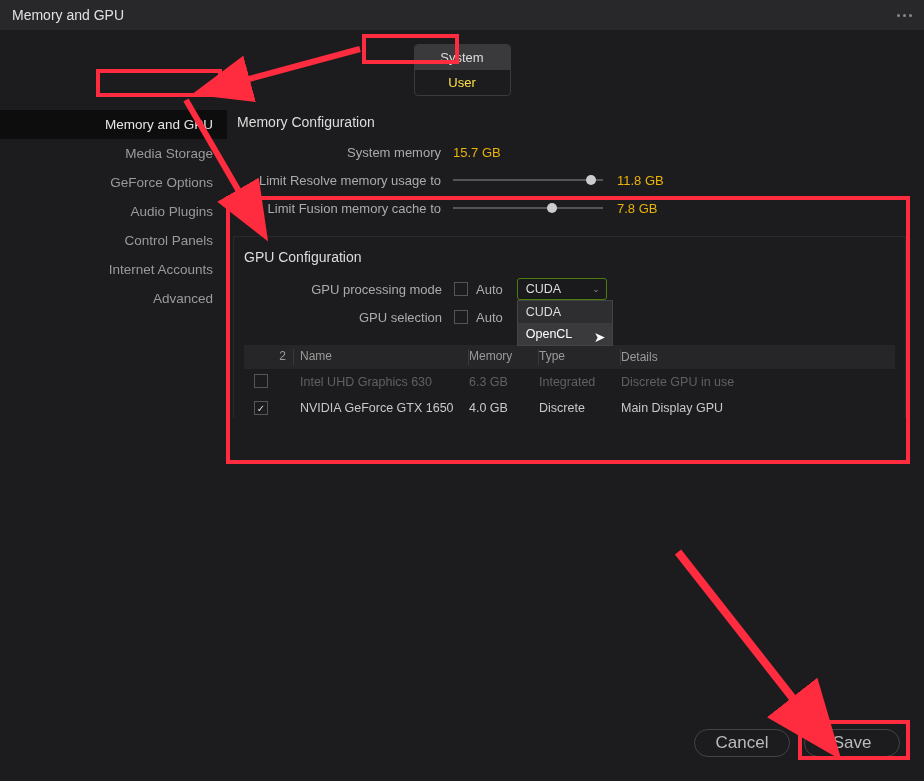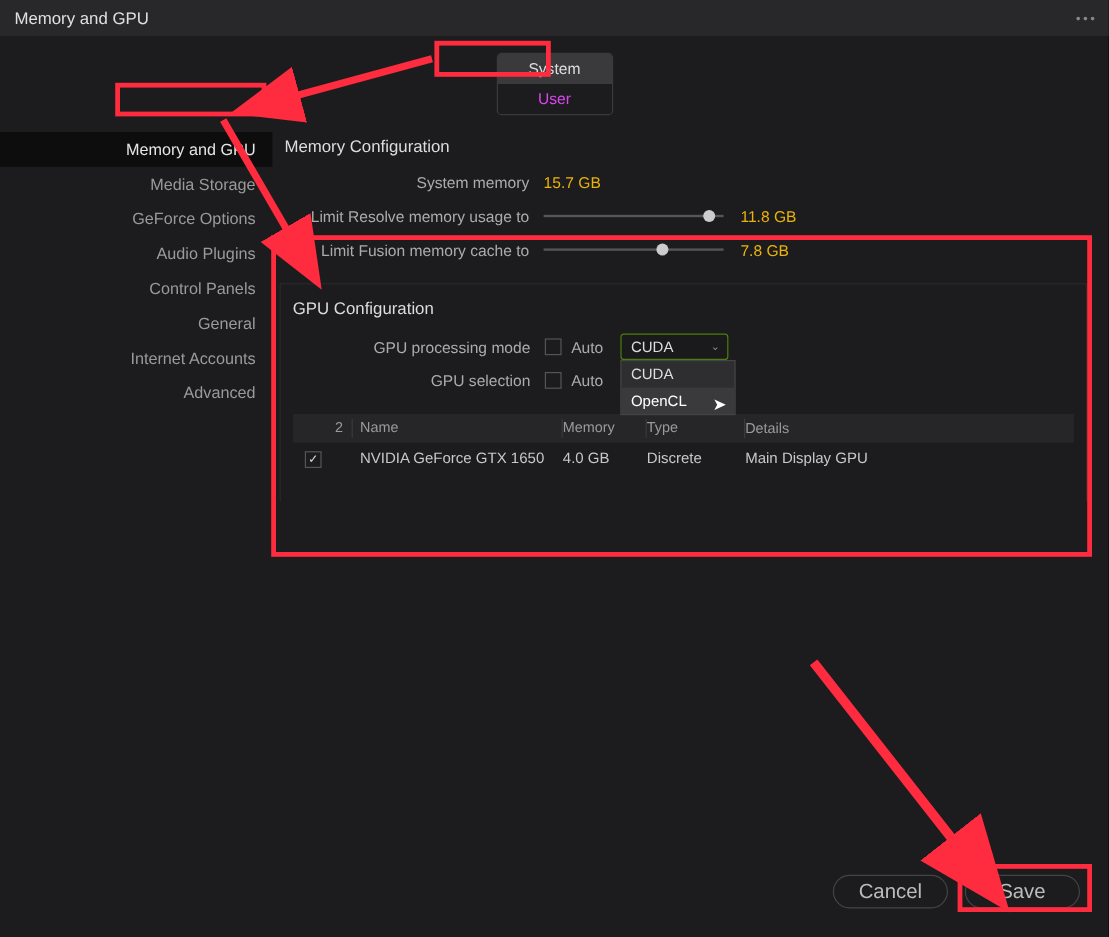--- a/index.html
+++ b/index.html
@@ -54,21 +54,21 @@
     border: 1px solid #3a3a3c;
     border-radius: 4px;
     overflow: hidden;
     flex-direction: column;
   }
   .seg-tab {
     width: 95px;
     text-align: center;
     padding: 5px 0;
     font-size: 13px;
-    color: #d946ef;
+    color: #fde047;
     cursor: pointer;
   }
   .seg-tab.active {
     background: #3a3a3c;
     color: #ddd;
   }
   .content-area {
     display: flex;
     flex: 1;
     overflow: hidden;
@@ -278,21 +278,20 @@
     </div>
   </div>
 
   <div class="content-area">
     <div class="sidebar">
       <div class="sidebar-item active">Memory and GPU</div>
       <div class="sidebar-item">Media Storage</div>
       <div class="sidebar-item">GeForce Options</div>
       <div class="sidebar-item">Audio Plugins</div>
       <div class="sidebar-item">Control Panels</div>
-      <div class="sidebar-item">General</div>
       <div class="sidebar-item">Internet Accounts</div>
       <div class="sidebar-item">Advanced</div>
     </div>
 
     <div class="main-panel">
       <div class="section-title">Memory Configuration</div>
       <div class="form-row">
         <div class="form-label">System memory</div>
         <div class="form-value">15.7 GB</div>
       </div>
@@ -337,20 +336,28 @@
 
         <div class="gpu-table">
           <div class="gpu-header">
             <div class="col-check"></div>
             <div class="col-num col-divider">2</div>
             <div class="col-name col-divider">Name</div>
             <div class="col-memory col-divider">Memory</div>
             <div class="col-type col-divider">Type</div>
             <div class="col-details">Details</div>
           </div>
+          <div class="gpu-row disabled">
+            <div class="col-check"><span class="checkbox"></span></div>
+            <div class="col-num"></div>
+            <div class="col-name">Intel UHD Graphics 630</div>
+            <div class="col-memory">6.3 GB</div>
+            <div class="col-type">Integrated</div>
+            <div class="col-details">Discrete GPU in use</div>
+          </div>
           <div class="gpu-row">
             <div class="col-check"><span class="checkbox" style="background:#1c1c1e;color:#ddd;">✓</span></div>
             <div class="col-num"></div>
             <div class="col-name">NVIDIA GeForce GTX 1650</div>
             <div class="col-memory">4.0 GB</div>
             <div class="col-type">Discrete</div>
             <div class="col-details">Main Display GPU</div>
           </div>
         </div>
       </div>

